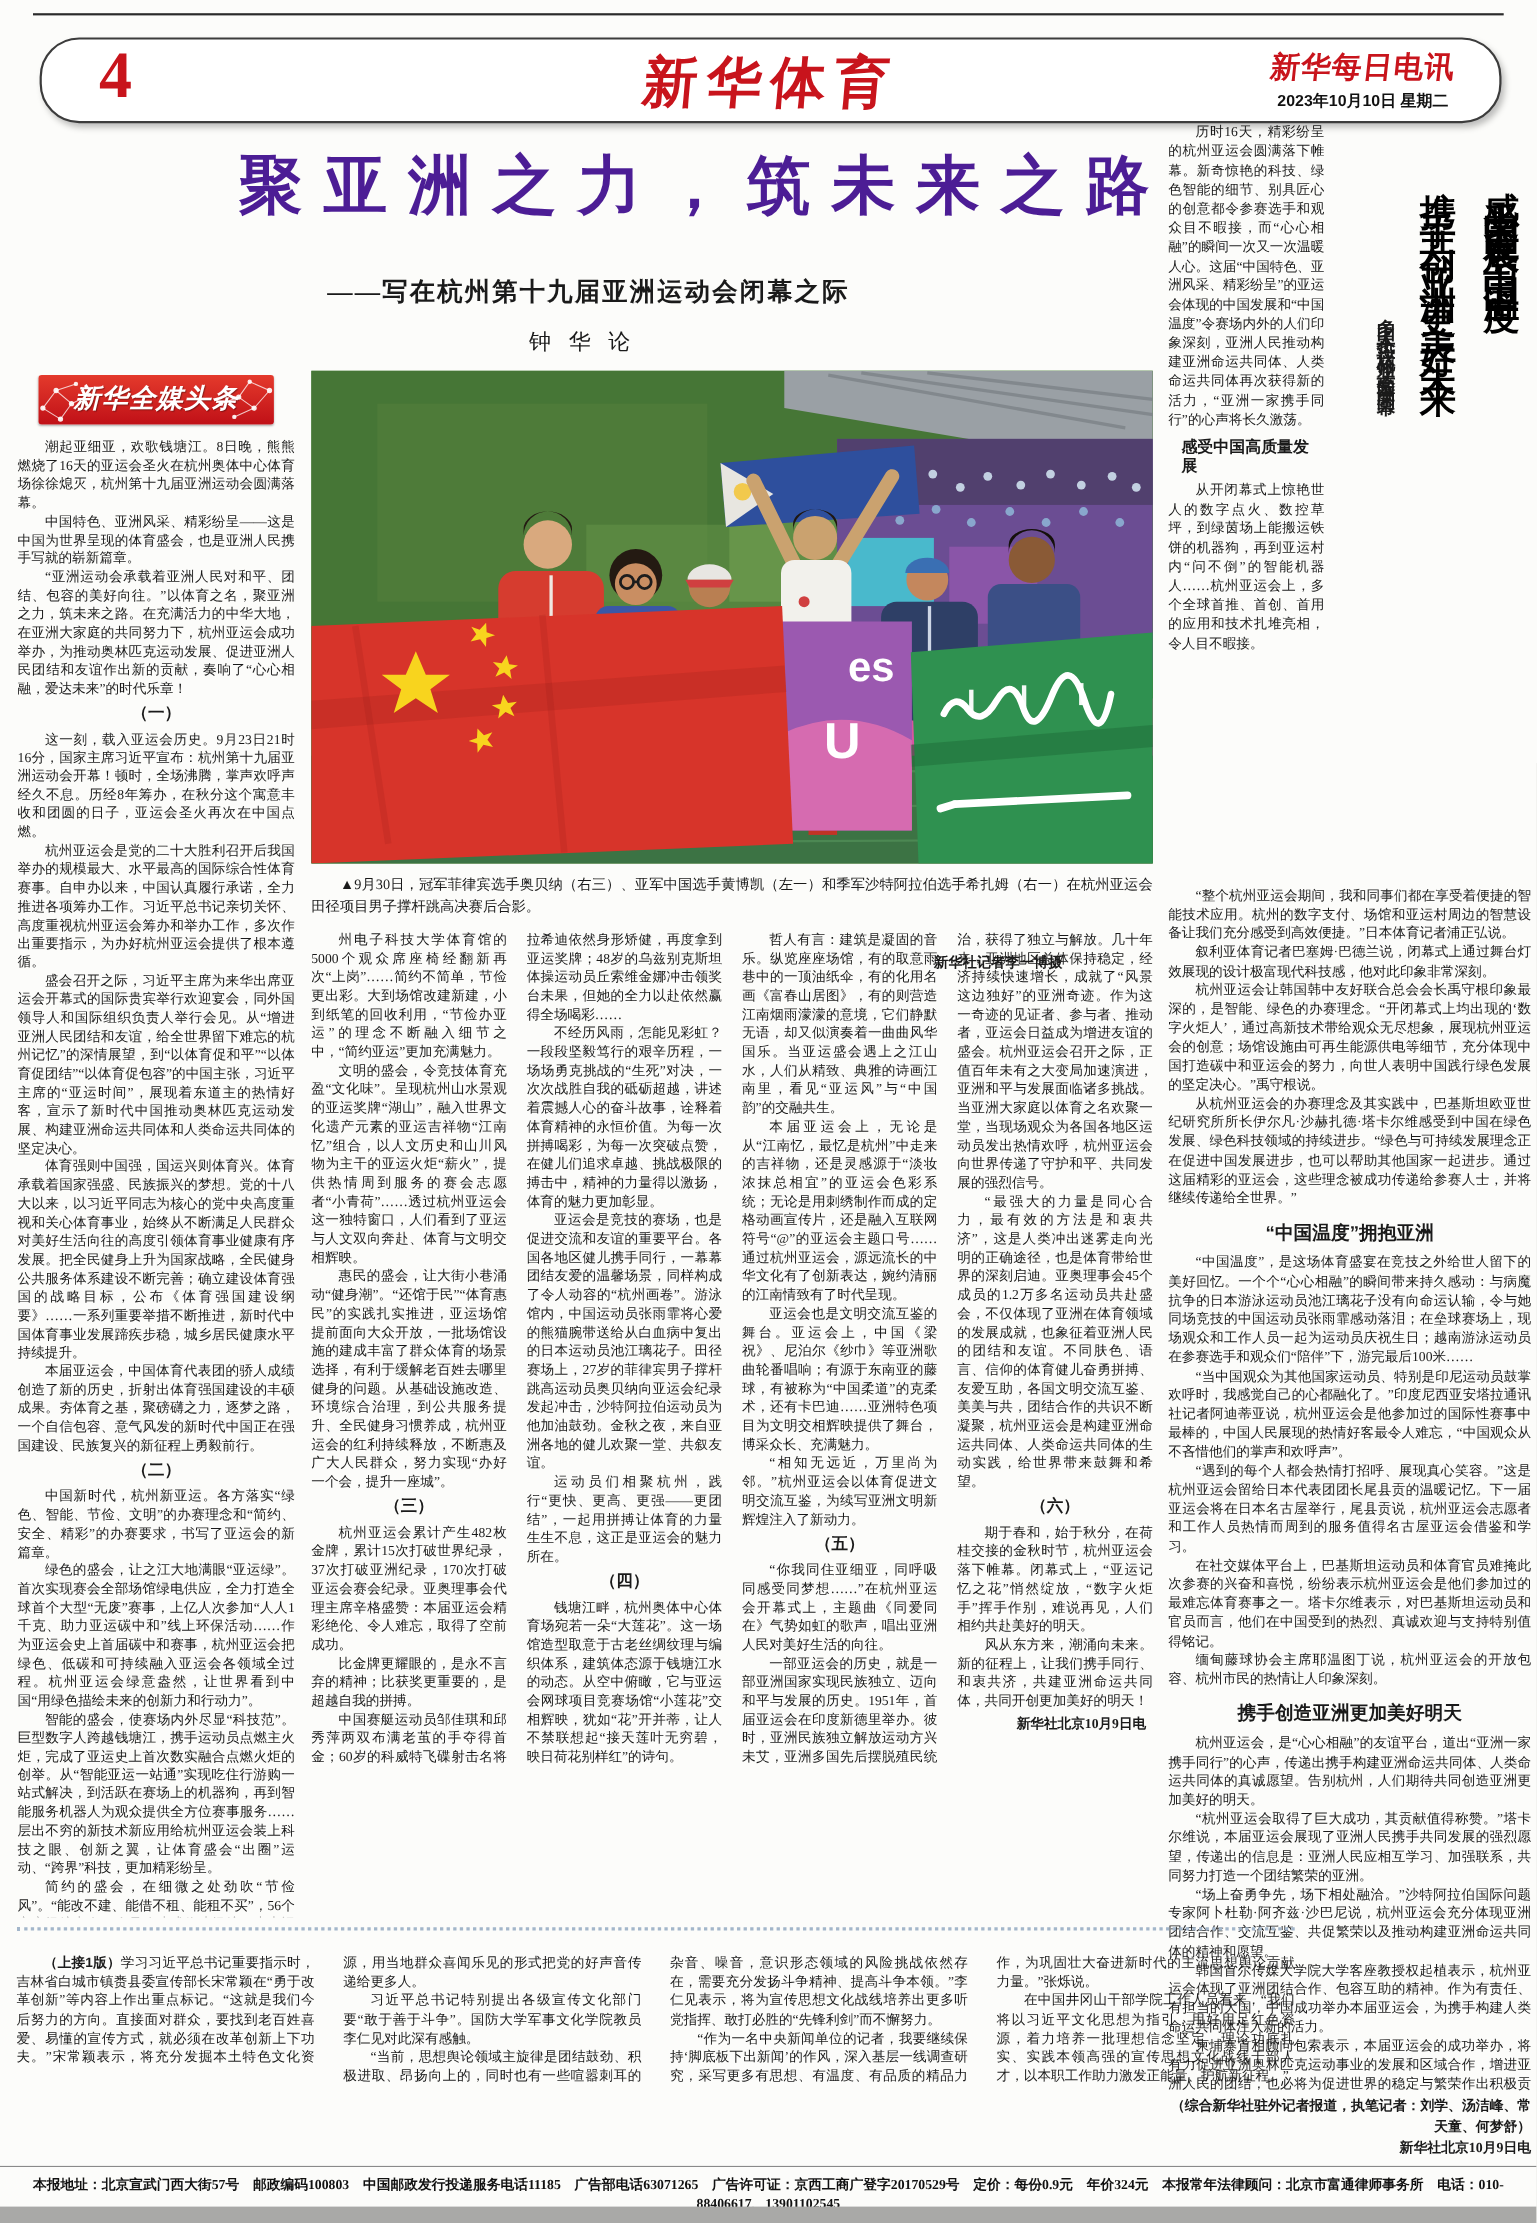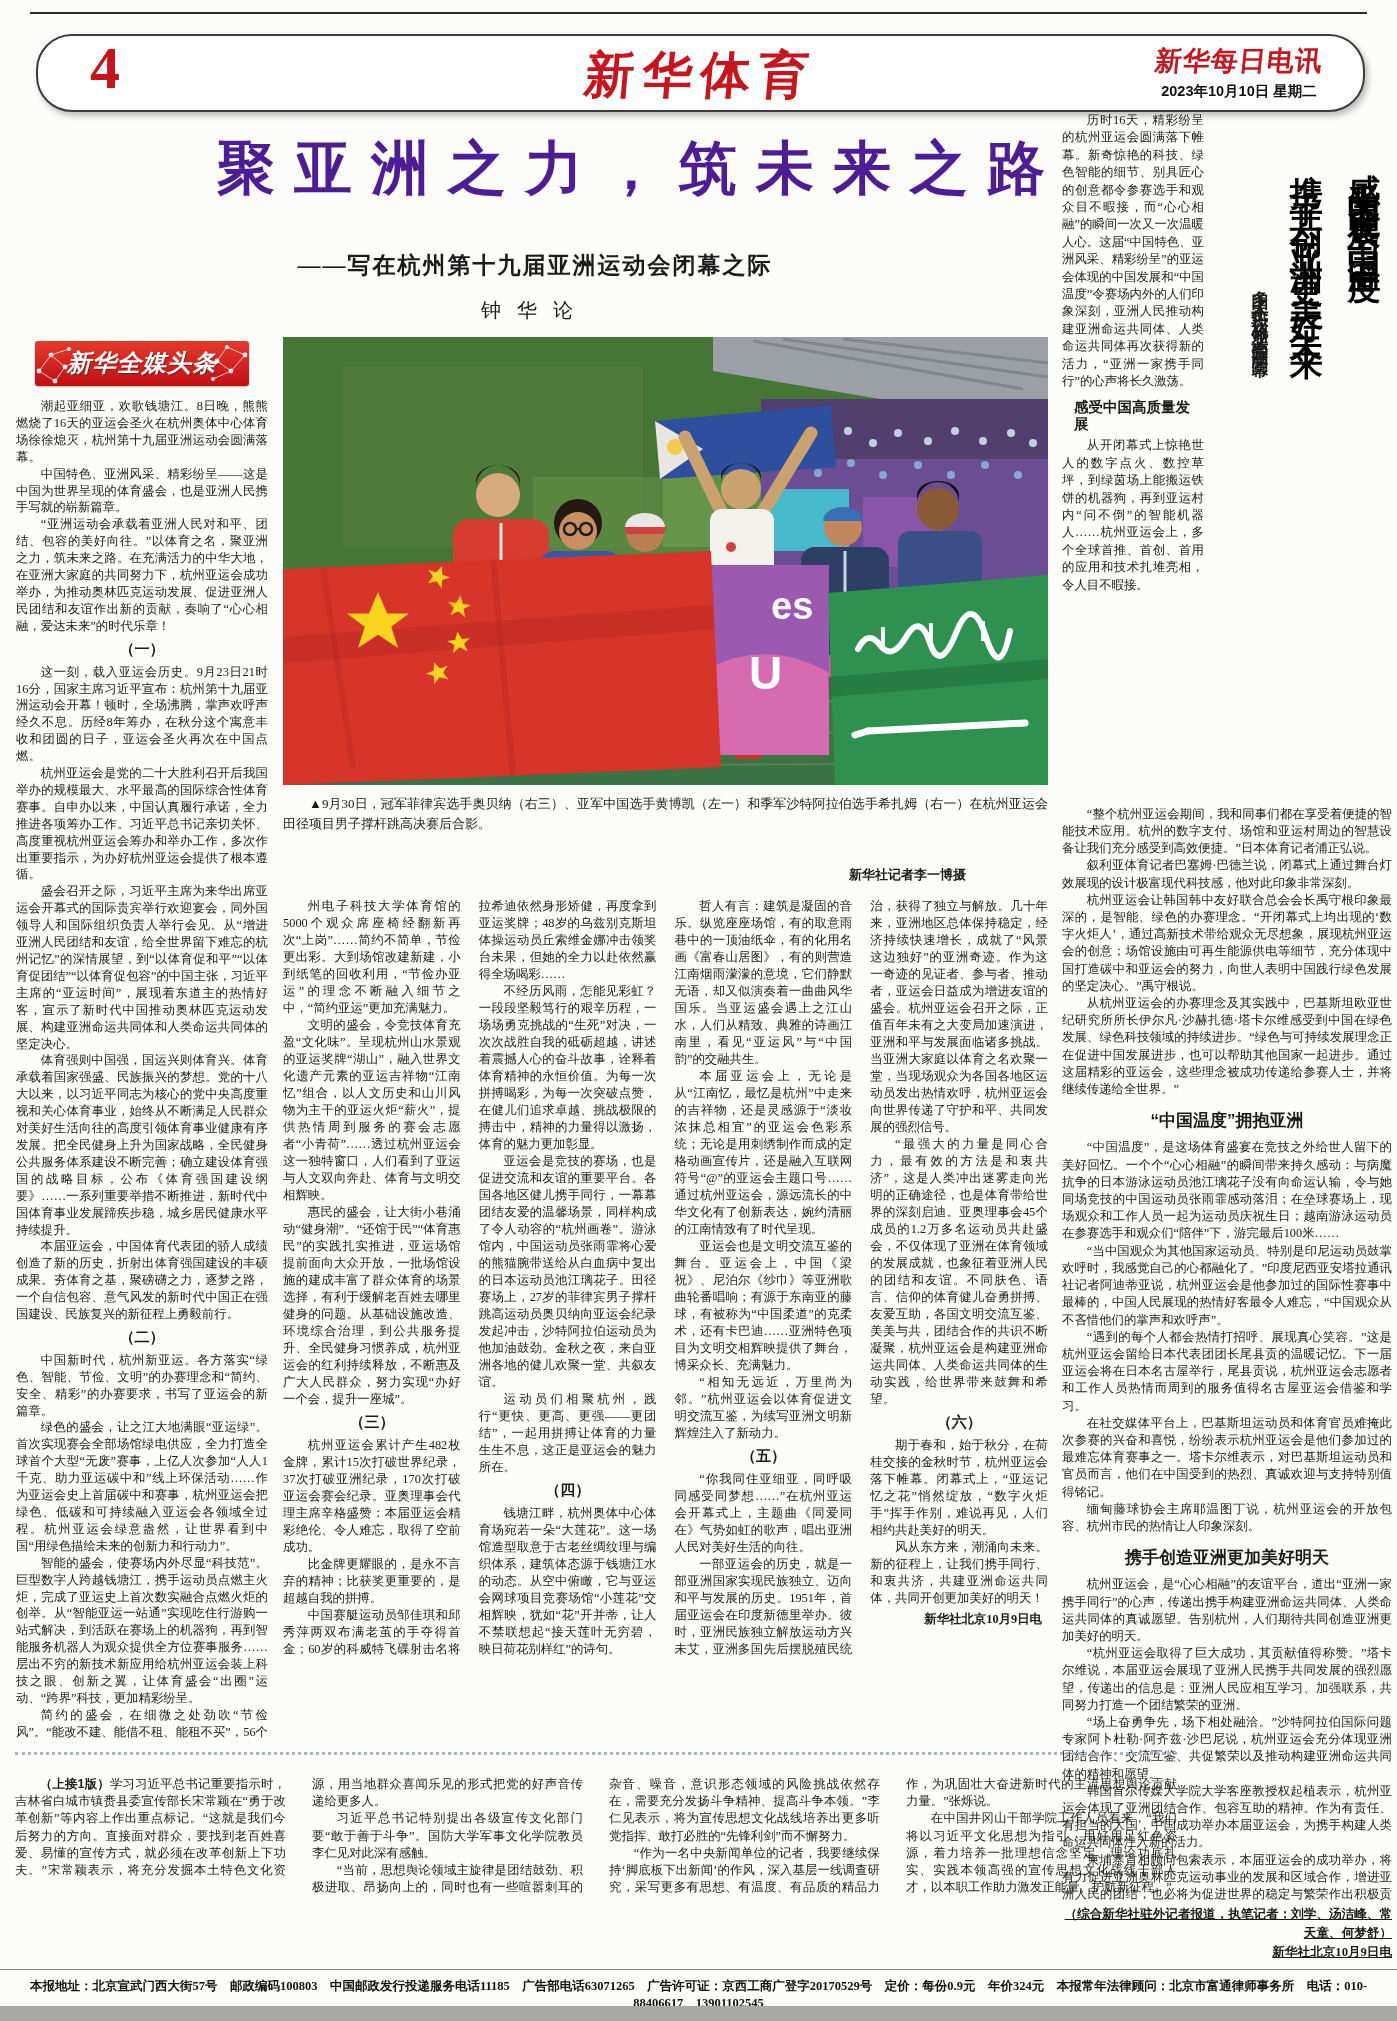--- a/index.html
+++ b/index.html
@@ -31,34 +31,34 @@
   .badge{position:relative;width:214px;height:45px;margin:0 auto 12px auto;border-radius:3px;
          background:linear-gradient(180deg,#e43a2c,#c01017);display:flex;align-items:center;justify-content:center;
          box-shadow:0 1px 2px rgba(0,0,0,.3);}
   .badge span{color:#fff;font-weight:900;font-size:24px;font-style:italic;letter-spacing:1px;
               font-family:"Liberation Sans",sans-serif;text-shadow:1px 1px 1px rgba(0,0,0,.35);}
   .badge svg{position:absolute;left:0;top:0;}
   
   .photo{position:absolute;left:283px;top:337px;width:765px;height:448px;background:#4a7d3a;}
   .caption{position:absolute;left:283px;top:794px;width:765px;font-size:13px;line-height:19.5px;}
   .credit{display:block;text-align:right;padding-right:82px;font-weight:700;font-family:"Liberation Sans",sans-serif;margin-top:32px;}
-  .bodycols{position:absolute;left:283px;top:898px;width:765px;height:868px;overflow:hidden;
+  .bodycols{position:absolute;left:283px;top:846px;width:765px;height:868px;overflow:hidden;
             column-count:4;column-gap:18px;font-size:12.4px;line-height:17px;}
   
   .rail{position:absolute;left:1062px;top:112px;width:330px;height:1850px;display:flex;flex-direction:column;}
   .rail-top{display:flex;height:700px;overflow:hidden;}
   .r-intro{width:142px;overflow:hidden;font-size:12.4px;line-height:17.4px;}
   .vhead{writing-mode:vertical-rl;flex:1;padding-top:36px;overflow:hidden;}
   .vmain{font-size:33px;font-weight:900;letter-spacing:.26em;line-height:1.75;color:#000;}
   .vmain2{font-size:33px;font-weight:900;letter-spacing:.52em;line-height:1.75;color:#000;}
   .vkicker{font-size:17px;font-weight:700;letter-spacing:.3em;padding-top:128px;line-height:2.0;}
   .r-subhead{margin:8px 0 4px 12px;font-weight:900;font-size:14.5px;font-family:"Liberation Sans",sans-serif;text-align:left;}
   .r-head{margin:14px 0 10px 0;text-align:center;font-weight:900;font-size:17px;font-family:"Liberation Sans",sans-serif;}
   .rail-body{flex:1 1 auto;overflow:hidden;font-size:12.4px;line-height:17.2px;margin-top:6px;}
-  .rail-end{flex:0 0 auto;text-align:right;font-size:12.6px;line-height:19px;padding-top:4px;text-decoration:underline;}
+  .rail-end{flex:0 0 auto;text-align:right;font-size:12.6px;line-height:19px;padding-top:4px;}
   .rail-end .note{font-weight:600;}
   .rail-end .wire{font-weight:700;}
   
   .dotrule{position:absolute;left:15px;top:1752px;width:1162px;border-top:3px dotted #a3b6ca;}
   .contblock{position:absolute;left:15px;top:1776px;width:1162px;height:186px;overflow:hidden;
              column-count:4;column-gap:26px;font-size:12.4px;line-height:17.2px;}
   .footrule{position:absolute;left:0;top:1969px;width:1397px;height:1px;background:#8a8a8a;}
   .footer{position:absolute;left:0;top:1978px;width:1397px;text-align:center;font-size:12.5px;font-weight:700;color:#111;}
   .botbar{position:absolute;left:0;top:2006px;width:1397px;height:15px;background:#a9a9a7;}
 </style>

